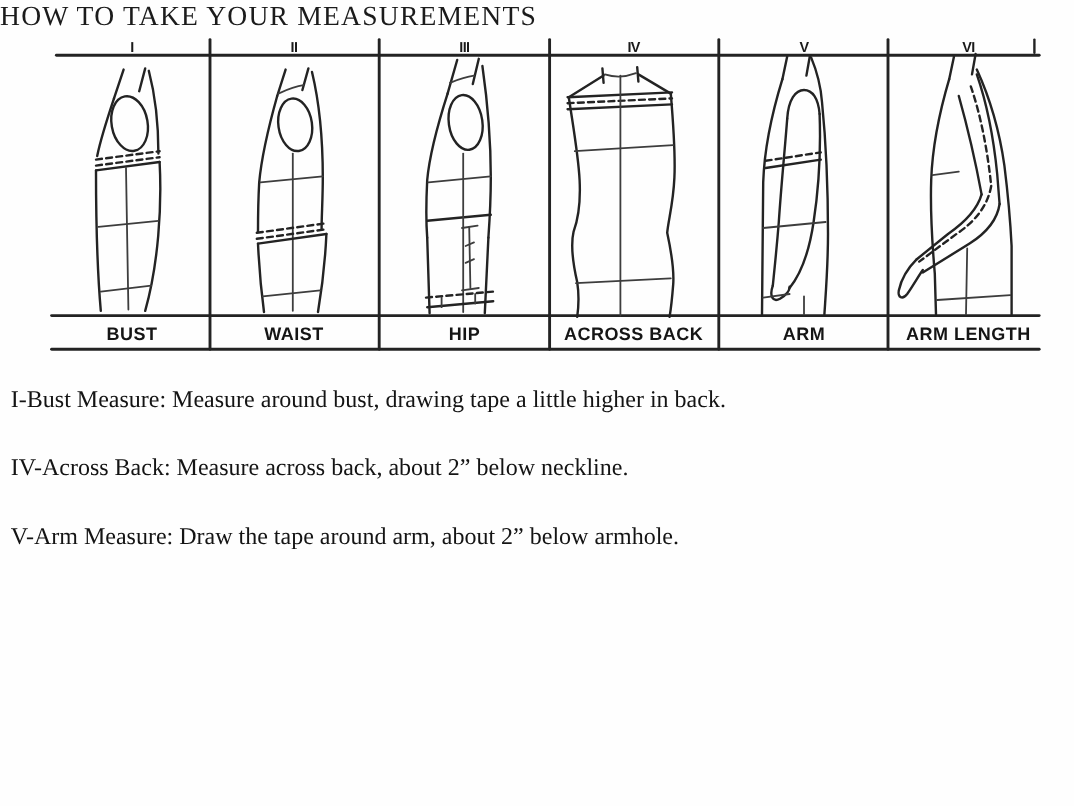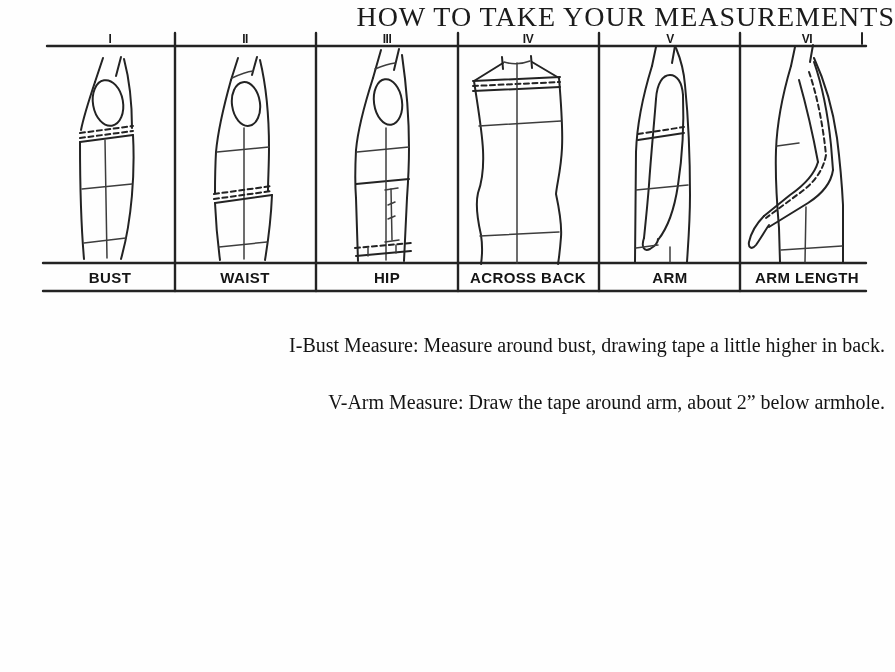--- a/index.html
+++ b/index.html
@@ -11,24 +11,24 @@
     font-family: "Liberation Serif", serif;
     color: #161616;
     overflow: hidden;
   }
   .title {
     position: absolute;
     top: 1px;
     left: 0;
     width: 100%;
     margin: 0;
-    text-align: right;
+    text-align: left;
     font-family: "Liberation Serif", serif;
     font-weight: 400;
-    font-size: 28px;
+    font-size: 23px;
     letter-spacing: 1px;
     color: #1b1b1b;
   }
   .diagram {
     position: absolute;
     top: 0;
     left: 0;
   }
   
   .ink  { stroke: #232323; fill: none; stroke-linecap: round; stroke-linejoin: round; }
@@ -52,25 +52,24 @@
     fill: #151515;
     text-anchor: middle;
   }
   .instructions {
     position: absolute;
     top: 321px;
     left: 9px;
     right: 10px;
   }
   .instructions p {
-    margin: 12px 0 33px 0;
+    margin: 0 0 33px 0;
     font-size: 20px;
     line-height: 24px;
     color: #141414;
-    text-align: right;
   }
 </style>
 </head>
 <body>
 
 <div class="page">
 
   <h1 class="title">HOW TO TAKE YOUR MEASUREMENTS</h1>
 
   <svg class="diagram" width="895" height="300" viewBox="0 0 895 300">
@@ -204,16 +203,17 @@
     <text class="collabel" x="110" y="283">BUST</text>
     <text class="collabel" x="245" y="283">WAIST</text>
     <text class="collabel" x="387" y="283">HIP</text>
     <text class="collabel" x="528" y="283">ACROSS BACK</text>
     <text class="collabel" x="670" y="283">ARM</text>
     <text class="collabel" x="807" y="283">ARM LENGTH</text>
   </svg>
 
   <div class="instructions">
     <p>I-Bust Measure: Measure around bust, drawing tape a little higher in back.</p>
+    <p>IV-Across Back: Measure across back, about 2” below neckline.</p>
     <p>V-Arm Measure: Draw the tape around arm, about 2” below armhole.</p>
   </div>
 
 </div>
 
 </body></html>

